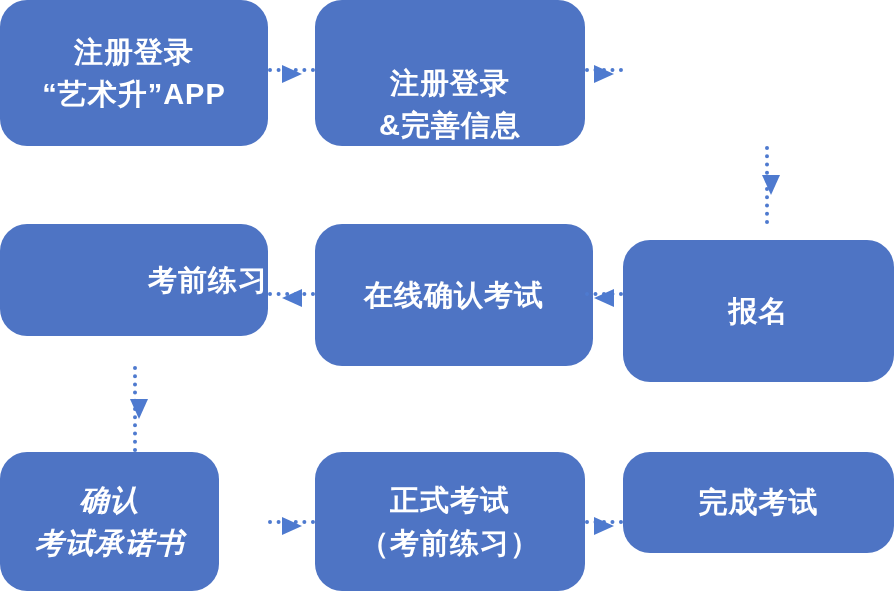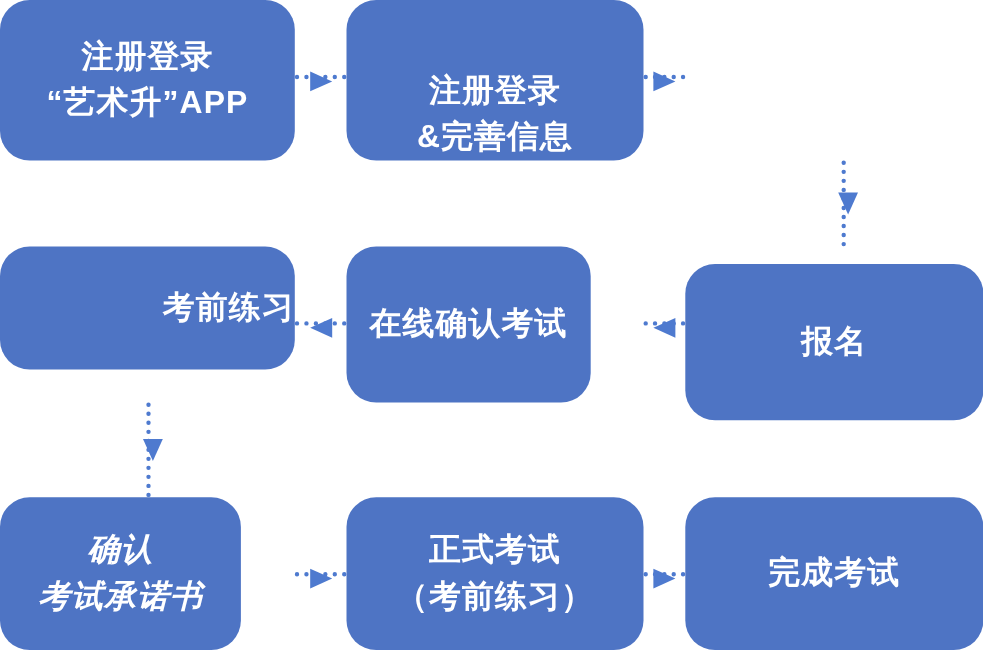--- a/index.html
+++ b/index.html
@@ -24,25 +24,25 @@
     justify-content: center;
     text-align: center;
     white-space: pre-line;
     letter-spacing: 1px;
   }
   
   .n1 { left: 0px;   top: 0px;   width: 268px; height: 146px; }
   .n2 { left: 315px; top: 0px;   width: 270px; height: 146px; align-items: flex-end; }
   .n3 { left: 623px; top: 0px;   width: 271px; height: 146px; }
   .n4 { left: 0px;   top: 224px; width: 268px; height: 112px; justify-content: flex-end; }
-  .n5 { left: 315px; top: 224px; width: 222px; height: 142px; }
+  .n5 { left: 315px; top: 224px; width: 278px; height: 142px; }
   .n6 { left: 623px; top: 224px; width: 271px; height: 142px; margin-top: 16px; }
   .n7 { left: 0px;   top: 452px; width: 219px; height: 139px; font-style: italic; }
   .n8 { left: 315px; top: 452px; width: 270px; height: 139px; }
-  .n9 { left: 623px; top: 452px; width: 271px; height: 139px; justify-content: center; }
+  .n9 { left: 623px; top: 452px; width: 271px; height: 101px; justify-content: center; }
 
   
   .arrow-h {
     position: absolute;
     height: 0;
     border-top: 4px dotted #4E7ACF;
   }
   .arrow-v {
     position: absolute;
     width: 0;

